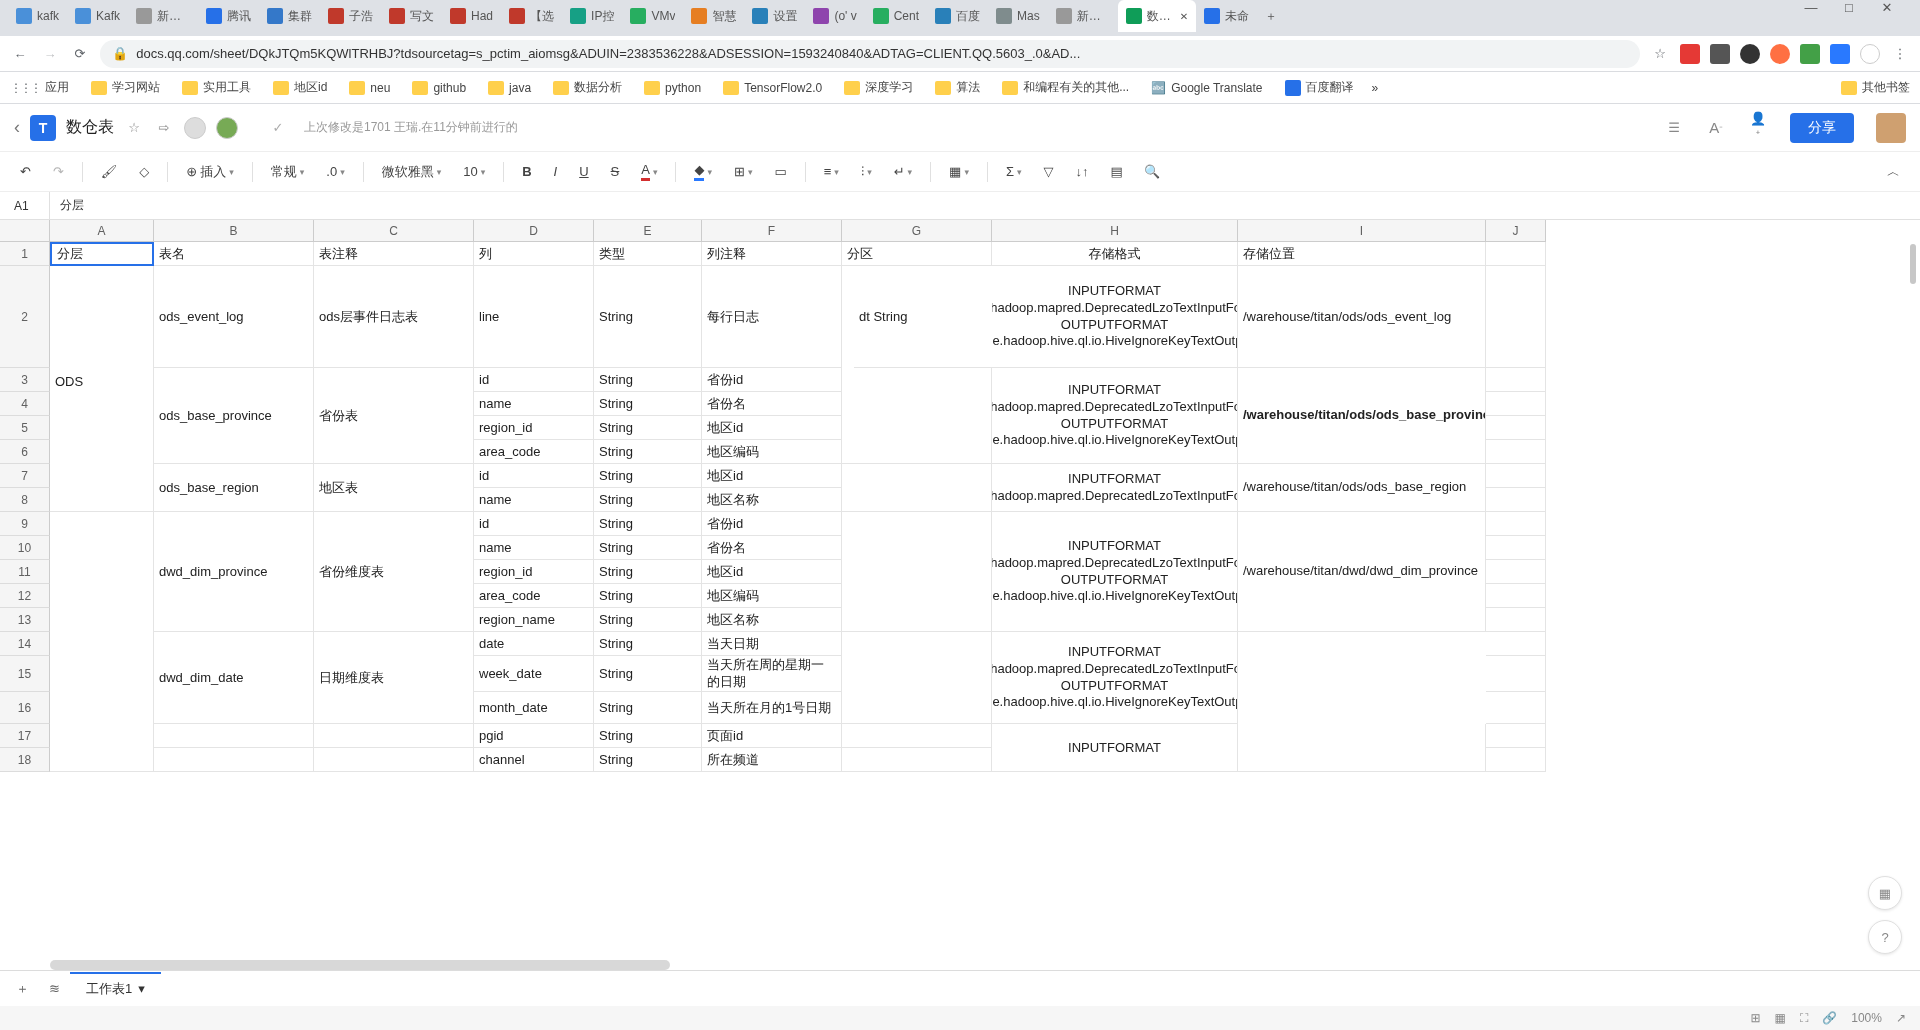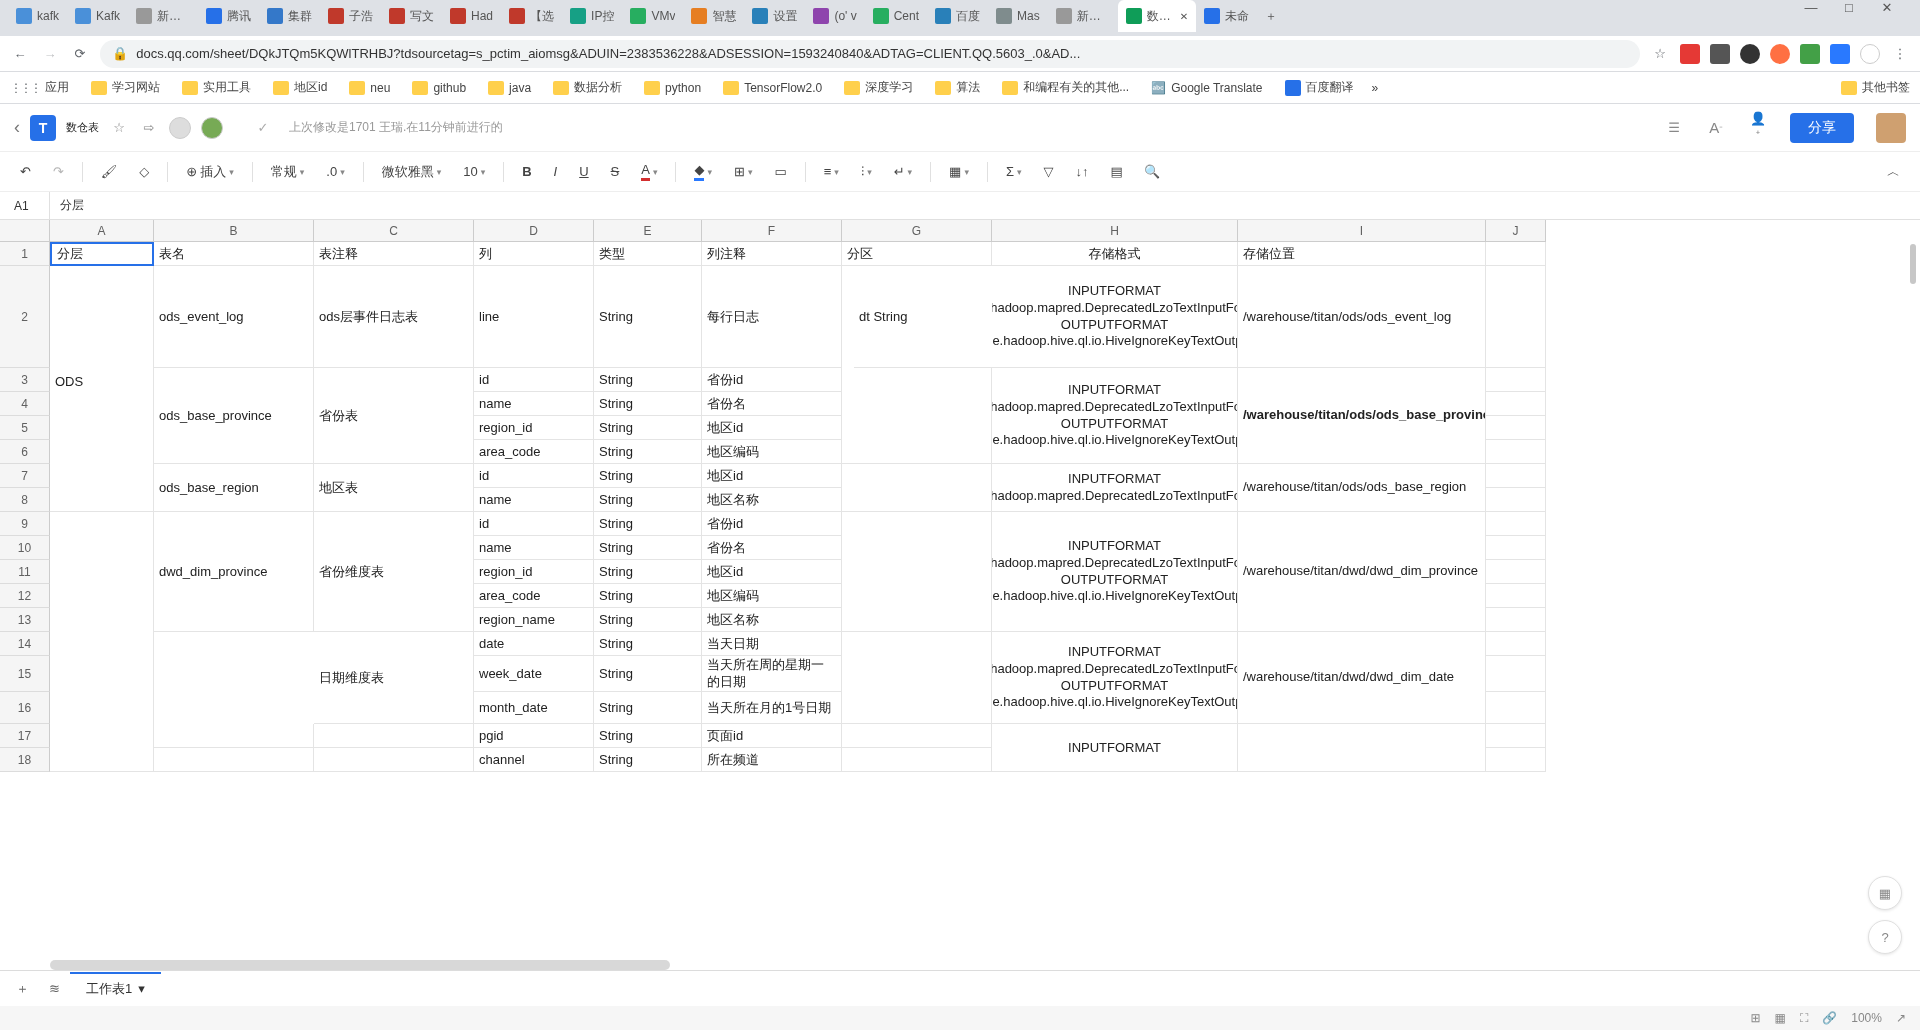--- a/index.html
+++ b/index.html
@@ -21,21 +21,21 @@
 .ext-ico { width:20px; height:20px; border-radius:3px; }
 
 .bm-bar { height:32px; background:#fff; display:flex; align-items:center; padding:0 10px; gap:18px; border-bottom:1px solid #dadce0; font-size:12px; color:#444; }
 .bm { display:flex; align-items:center; gap:5px; white-space:nowrap; }
 .folder-ico { width:16px; height:14px; background:#ffd04c; border-radius:2px; }
 
 
 .app-hdr { height:48px; display:flex; align-items:center; padding:0 14px; gap:10px; border-bottom:1px solid #eee; }
 .back-arrow { font-size:18px; color:#777; }
 .app-logo { width:26px; height:26px; background:#2670e8; border-radius:4px; display:flex; align-items:center; justify-content:center; color:#fff; font-weight:bold; font-size:14px; }
-.doc-title { font-size:11px; font-weight:500; color:#222; }
+.doc-title { font-size:16px; font-weight:500; color:#222; }
 .hdr-ico { width:20px; text-align:center; color:#888; }
 .avatar { width:22px; height:22px; border-radius:50%; border:1px solid #ccc; }
 .last-edit { font-size:12px; color:#999; margin-left:6px; }
 .hdr-right { margin-left:auto; display:flex; align-items:center; gap:22px; }
 .share-btn { background:#2670e8; color:#fff; padding:6px 18px; border-radius:4px; font-size:14px; }
 .user-av { width:30px; height:30px; border-radius:4px; background:#cfa070; }
 
 
 .toolbar { height:40px; display:flex; align-items:center; padding:0 16px; gap:14px; font-size:13px; color:#444; border-bottom:1px solid #eee; }
 .tool { display:flex; align-items:center; gap:3px; padding:4px; }
@@ -447,33 +447,33 @@
       <div class="cell " style="left: 652px; top: 318px; width: 140px; height: 24px;">地区id</div>
       <div class="cell " style="left: 424px; top: 342px; width: 120px; height: 24px;">area_code</div>
       <div class="cell " style="left: 544px; top: 342px; width: 108px; height: 24px;">String</div>
       <div class="cell " style="left: 652px; top: 342px; width: 140px; height: 24px;">地区编码</div>
       <div class="cell " style="left: 424px; top: 366px; width: 120px; height: 24px;">region_name</div>
       <div class="cell " style="left: 544px; top: 366px; width: 108px; height: 24px;">String</div>
       <div class="cell " style="left: 652px; top: 366px; width: 140px; height: 24px;">地区名称</div>
       <div class="cell " style="left: 792px; top: 270px; width: 150px; height: 120px;"></div>
       <div class="cell center multi" style="left: 942px; top: 270px; width: 246px; height: 120px;">INPUTFORMAT 'com.hadoop.mapred.DeprecatedLzoTextInputFormat' OUTPUTFORMAT 'org.apache.hadoop.hive.ql.io.HiveIgnoreKeyTextOutputFormat'</div>
       <div class="cell multi" style="left: 1188px; top: 270px; width: 248px; height: 120px;">/warehouse/titan/dwd/dwd_dim_province</div>
+      <div class="cell " style="left: 104px; top: 390px; width: 160px; height: 92px;">dwd_dim_date</div>
       <div class="cell " style="left: 264px; top: 390px; width: 160px; height: 92px;">日期维度表</div>
       <div class="cell " style="left: 424px; top: 390px; width: 120px; height: 24px;">date</div>
       <div class="cell " style="left: 544px; top: 390px; width: 108px; height: 24px;">String</div>
       <div class="cell " style="left: 652px; top: 390px; width: 140px; height: 24px;">当天日期</div>
       <div class="cell " style="left: 424px; top: 414px; width: 120px; height: 36px;">week_date</div>
       <div class="cell " style="left: 544px; top: 414px; width: 108px; height: 36px;">String</div>
       <div class="cell multi" style="left: 652px; top: 414px; width: 140px; height: 36px;">当天所在周的星期一的日期</div>
       <div class="cell " style="left: 424px; top: 450px; width: 120px; height: 32px;">month_date</div>
       <div class="cell " style="left: 544px; top: 450px; width: 108px; height: 32px;">String</div>
       <div class="cell " style="left: 652px; top: 450px; width: 140px; height: 32px;">当天所在月的1号日期</div>
       <div class="cell " style="left: 792px; top: 390px; width: 150px; height: 92px;"></div>
       <div class="cell center multi" style="left: 942px; top: 390px; width: 246px; height: 92px;">INPUTFORMAT 'com.hadoop.mapred.DeprecatedLzoTextInputFormat' OUTPUTFORMAT 'org.apache.hadoop.hive.ql.io.HiveIgnoreKeyTextOutputFormat'</div>
-      <div class="cell multi" style="left: 1188px; top: 390px; width: 248px; height: 92px;">/warehouse/titan/dwd/dwd_dim_date</div>
       <div class="cell " style="left: 104px; top: 482px; width: 160px; height: 24px;"></div>
       <div class="cell " style="left: 264px; top: 482px; width: 160px; height: 24px;"></div>
       <div class="cell " style="left: 424px; top: 482px; width: 120px; height: 24px;">pgid</div>
       <div class="cell " style="left: 544px; top: 482px; width: 108px; height: 24px;">String</div>
       <div class="cell " style="left: 652px; top: 482px; width: 140px; height: 24px;">页面id</div>
       <div class="cell " style="left: 792px; top: 482px; width: 150px; height: 24px;"></div>
       <div class="cell " style="left: 104px; top: 506px; width: 160px; height: 24px;"></div>
       <div class="cell " style="left: 264px; top: 506px; width: 160px; height: 24px;"></div>
       <div class="cell " style="left: 424px; top: 506px; width: 120px; height: 24px;">channel</div>
       <div class="cell " style="left: 544px; top: 506px; width: 108px; height: 24px;">String</div>

